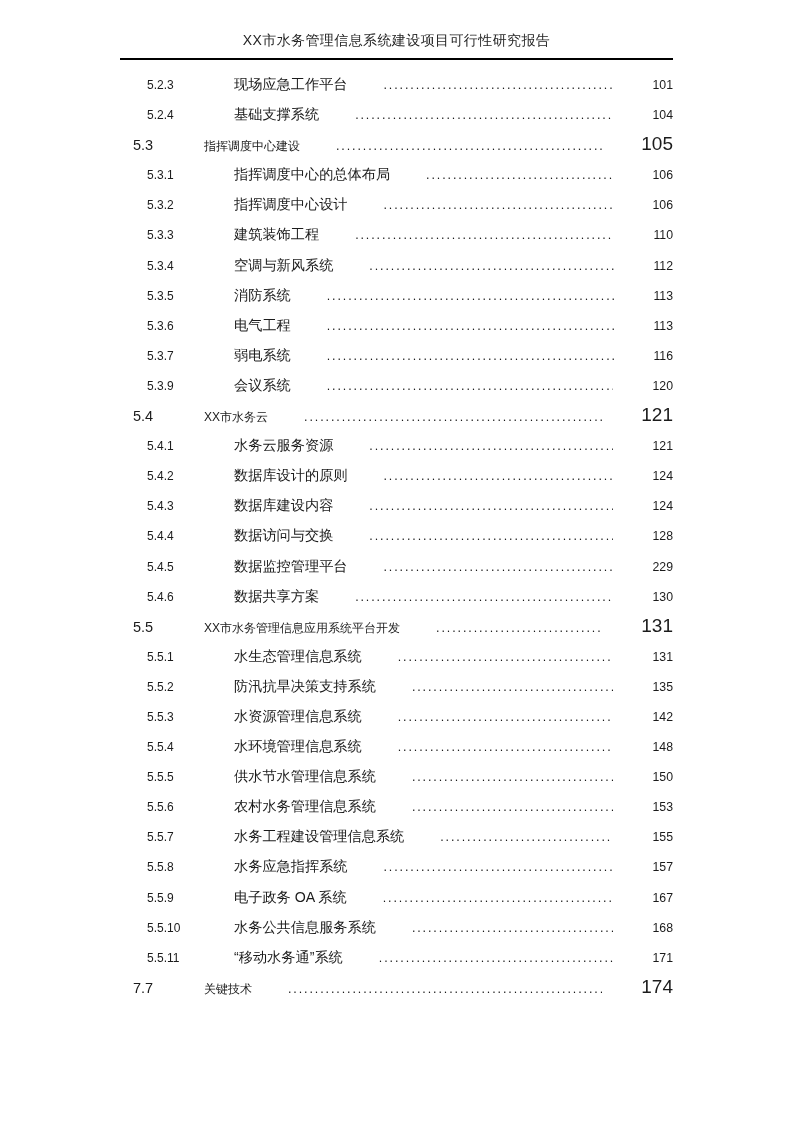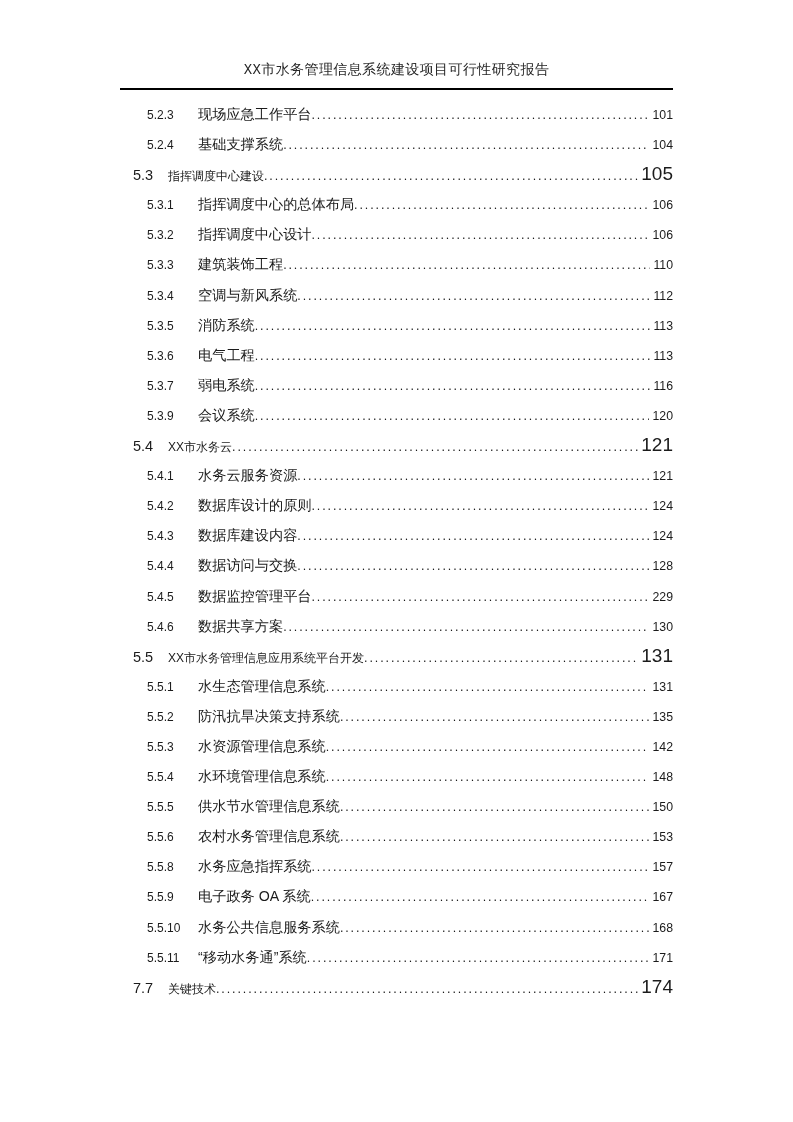--- a/index.html
+++ b/index.html
@@ -14,43 +14,43 @@
     background: #ffffff;
     overflow: hidden;
     font-family: "Liberation Sans", "DejaVu Sans", sans-serif;
     color: #1b1b1b;
   }
   .content {
     margin-left: 120px;
     width: 553px;
   }
   .doc-header {
-    padding-top: 61px;
+    padding-top: 31px;
     text-align: center;
     font-size: 14px;
     line-height: 19px;
     letter-spacing: 0.4px;
     color: #262626;
     white-space: nowrap;
-    font-family: Liberation Mono, monospace;
   }
   .header-rule {
     margin-top: 8px;
     height: 0;
     border-bottom: 2px solid #000000;
   }
   .toc {
     margin-top: 9px;
   }
   .row {
     display: flex;
     align-items: baseline;
     height: 30.1px;
     line-height: 30.1px;
     white-space: nowrap;
+    gap: 36px;
   }
   .row .num {
     flex: 0 0 auto;
     color: #1b1b1b;
   }
   .row .title {
     flex: 0 0 auto;
     color: #1b1b1b;
   }
   .row.l2 {
@@ -250,20 +250,26 @@
           <span class="leader"></span>
           <span class="page-num">150</span>
         </div>
         <div class="row l2">
           <span class="num">5.5.6</span>
           <span class="title">农村水务管理信息系统</span>
           <span class="leader"></span>
           <span class="page-num">153</span>
         </div>
         <div class="row l2">
+          <span class="num">5.5.7</span>
+          <span class="title">水务工程建设管理信息系统</span>
+          <span class="leader"></span>
+          <span class="page-num">155</span>
+        </div>
+        <div class="row l2">
           <span class="num">5.5.8</span>
           <span class="title">水务应急指挥系统</span>
           <span class="leader"></span>
           <span class="page-num">157</span>
         </div>
         <div class="row l2">
           <span class="num">5.5.9</span>
           <span class="title">电子政务 OA 系统</span>
           <span class="leader"></span>
           <span class="page-num">167</span>

